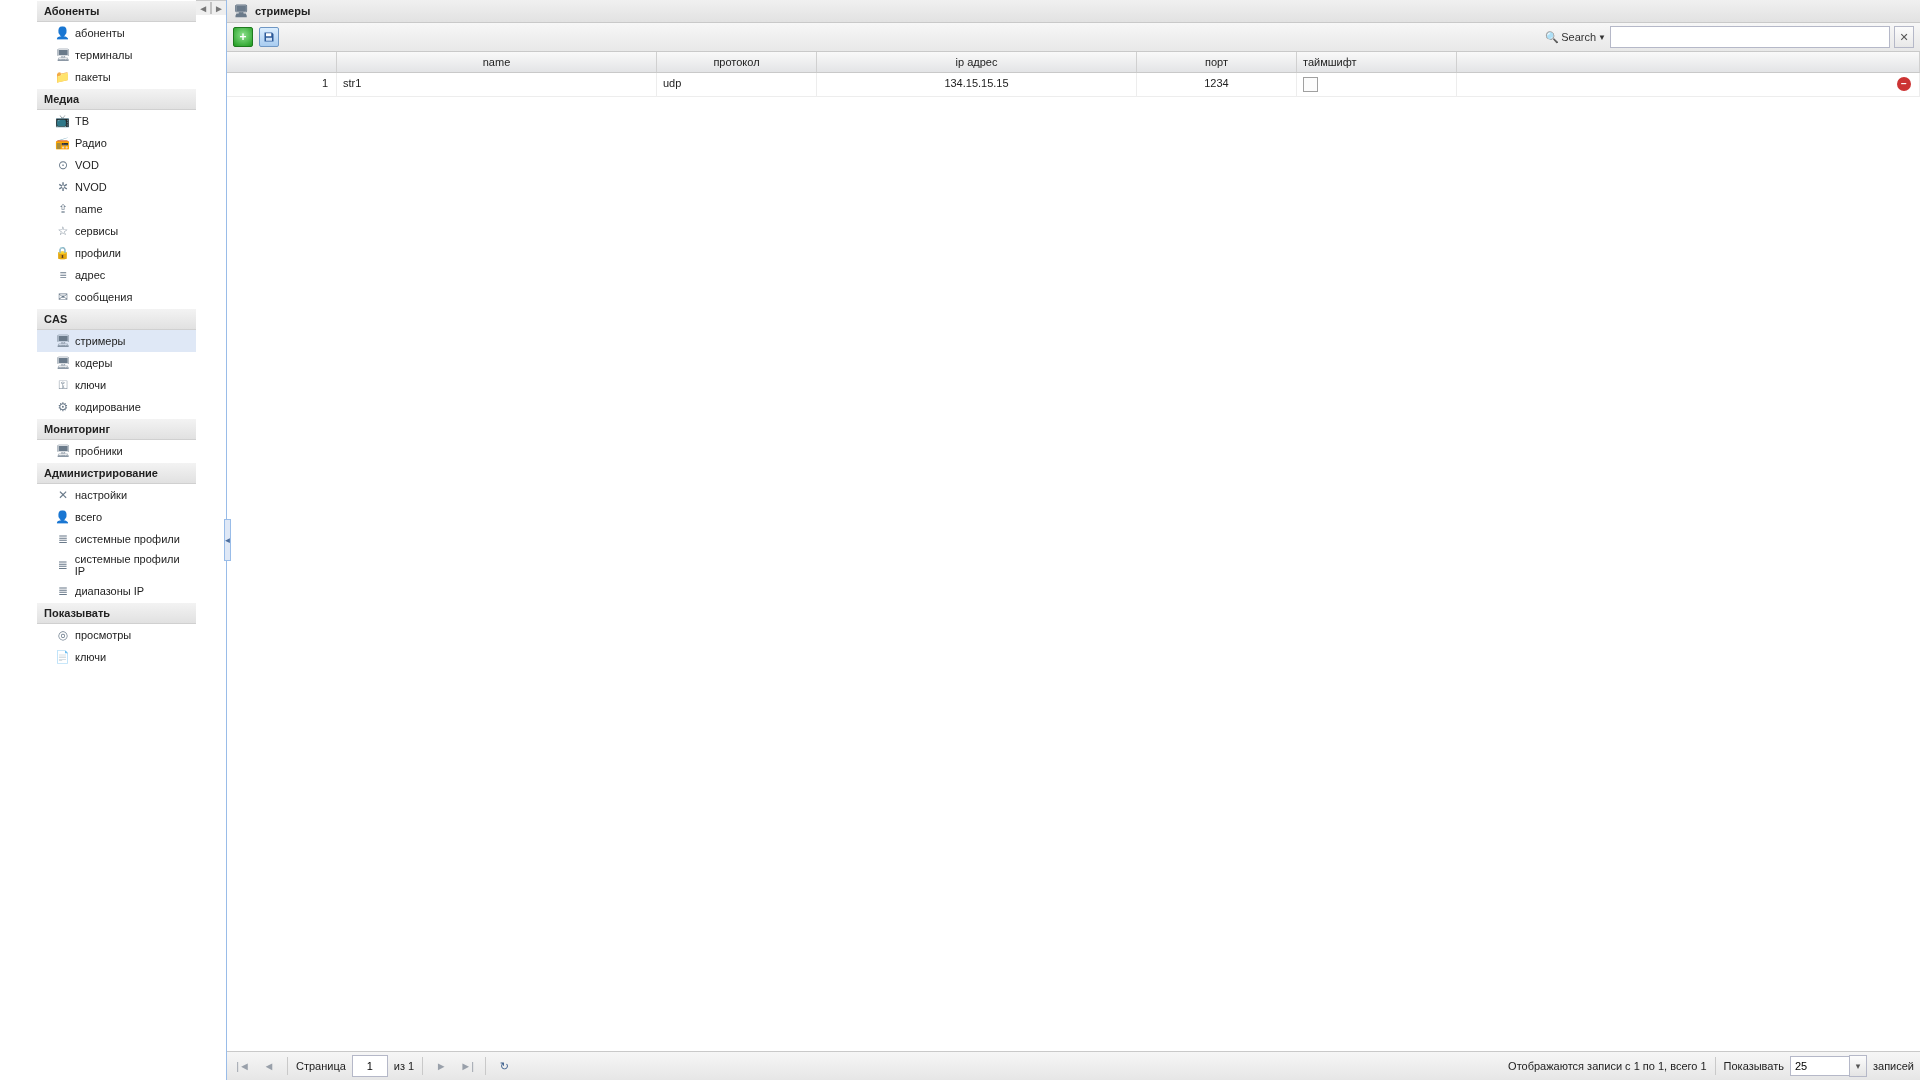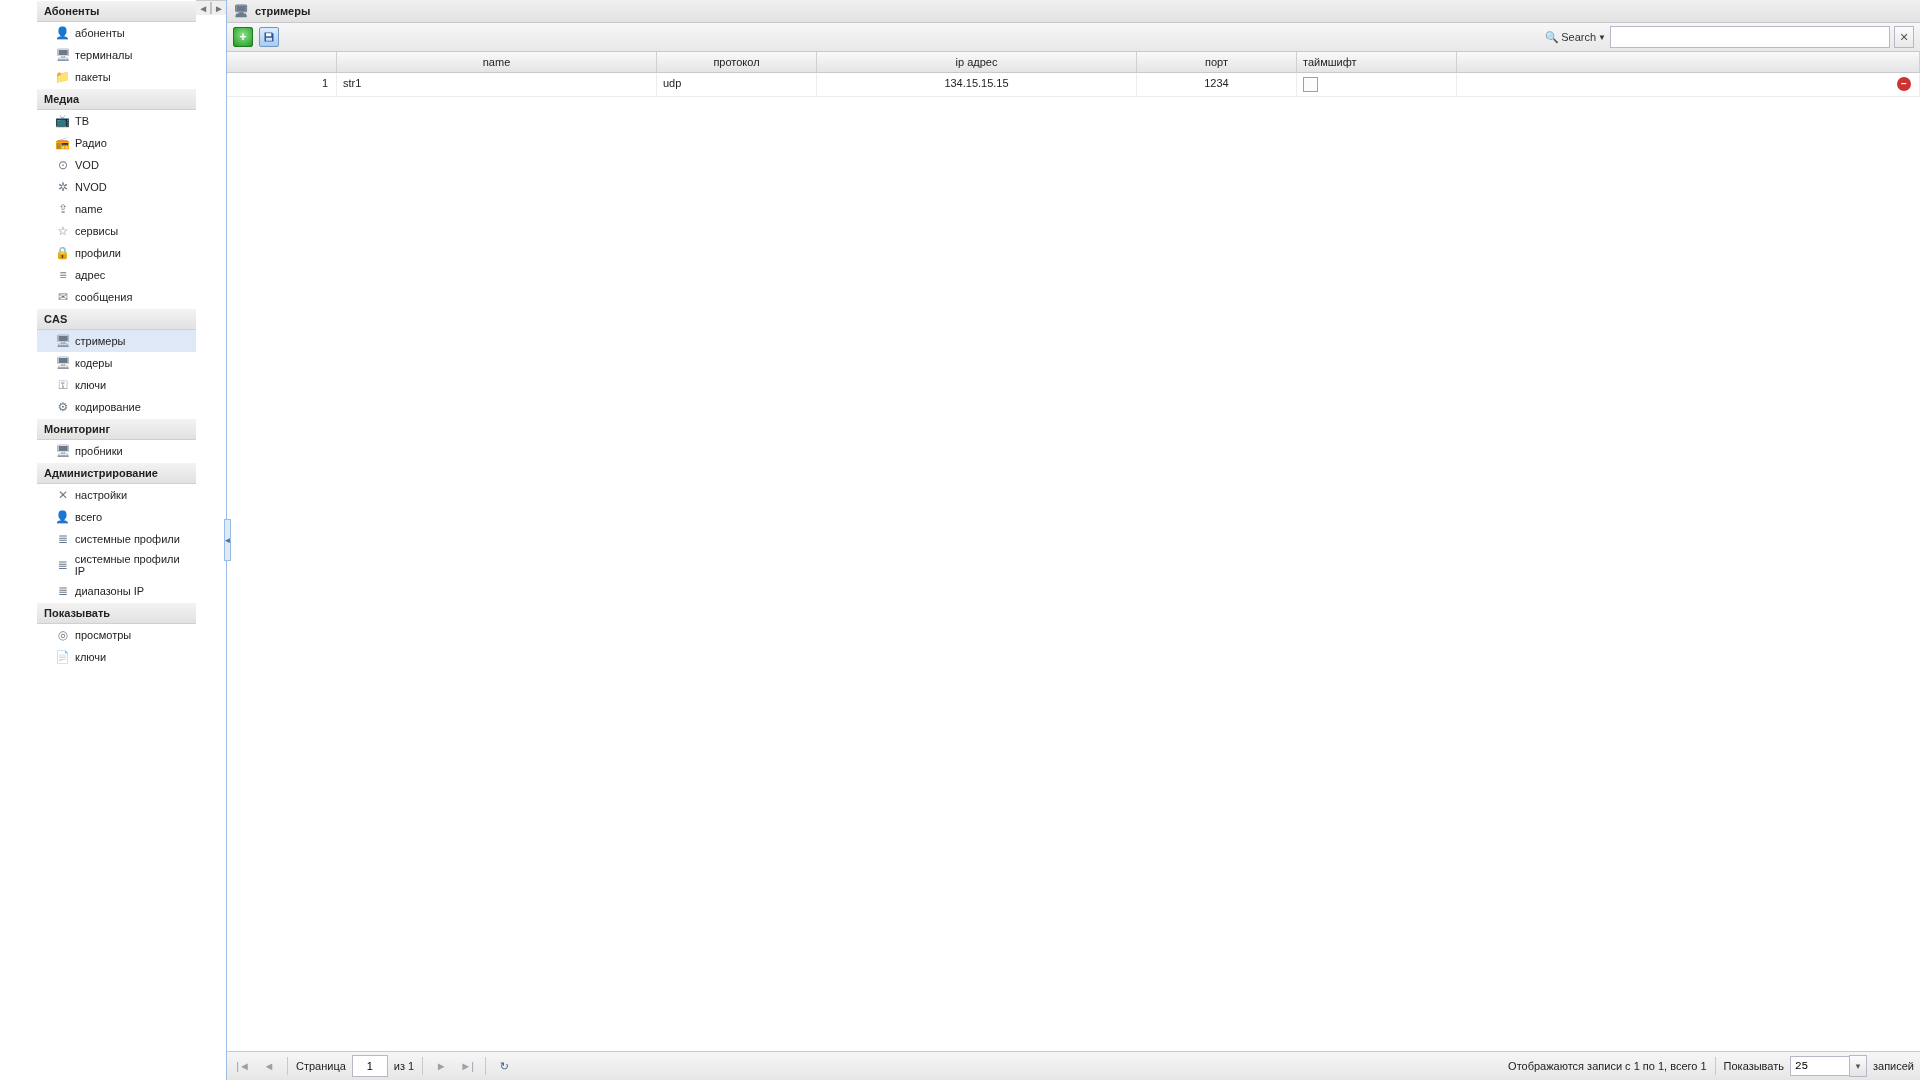--- a/index.html
+++ b/index.html
@@ -287,21 +287,21 @@
   height: 20px;
   display: flex;
   align-items: center;
 }
 .ps-input {
   width: 50px;
   height: 18px;
   border: 1px solid #b5b8c8;
   border-right: none;
   padding: 0 4px;
-  font-family: Liberation Mono, monospace;
+  font-family: Liberation Sans, sans-serif;
   font-size: 11px;
 }
 .ps-trigger {
   width: 16px;
   height: 20px;
   border: 1px solid #b5b8c8;
   background: linear-gradient(#fcfcfc,#e4e4e4);
   display: inline-flex;
   align-items: center;
   justify-content: center;

